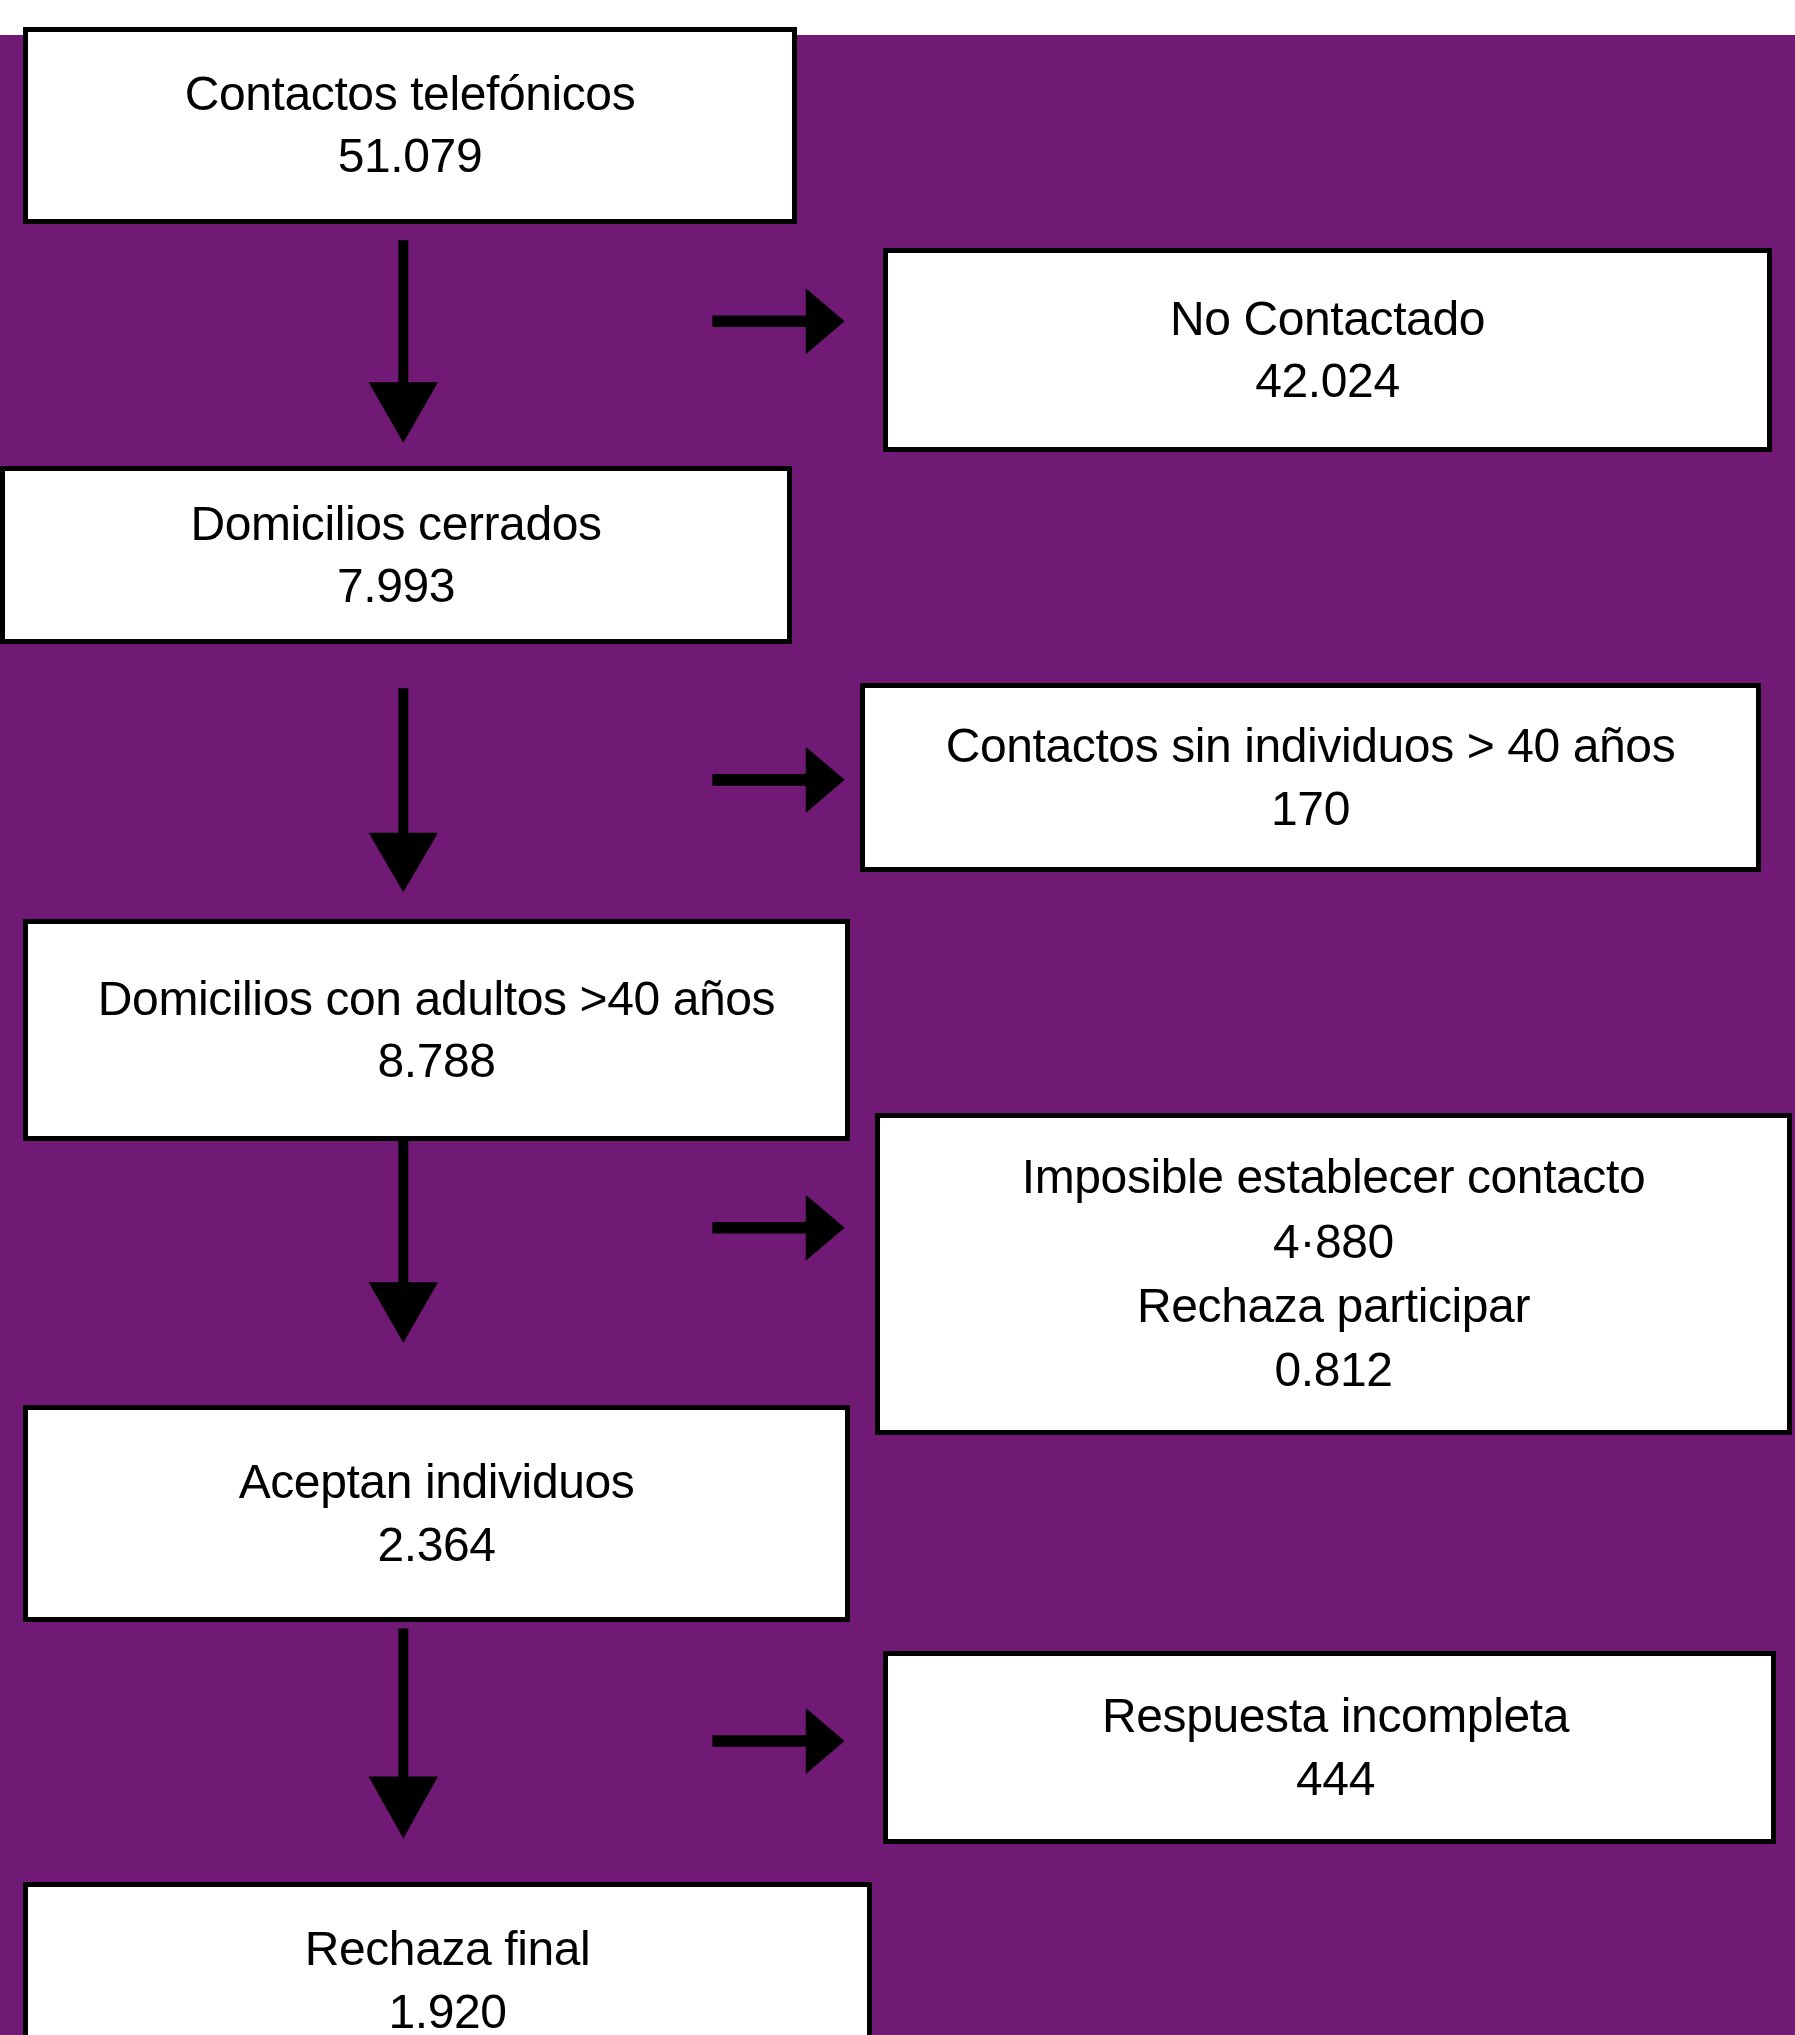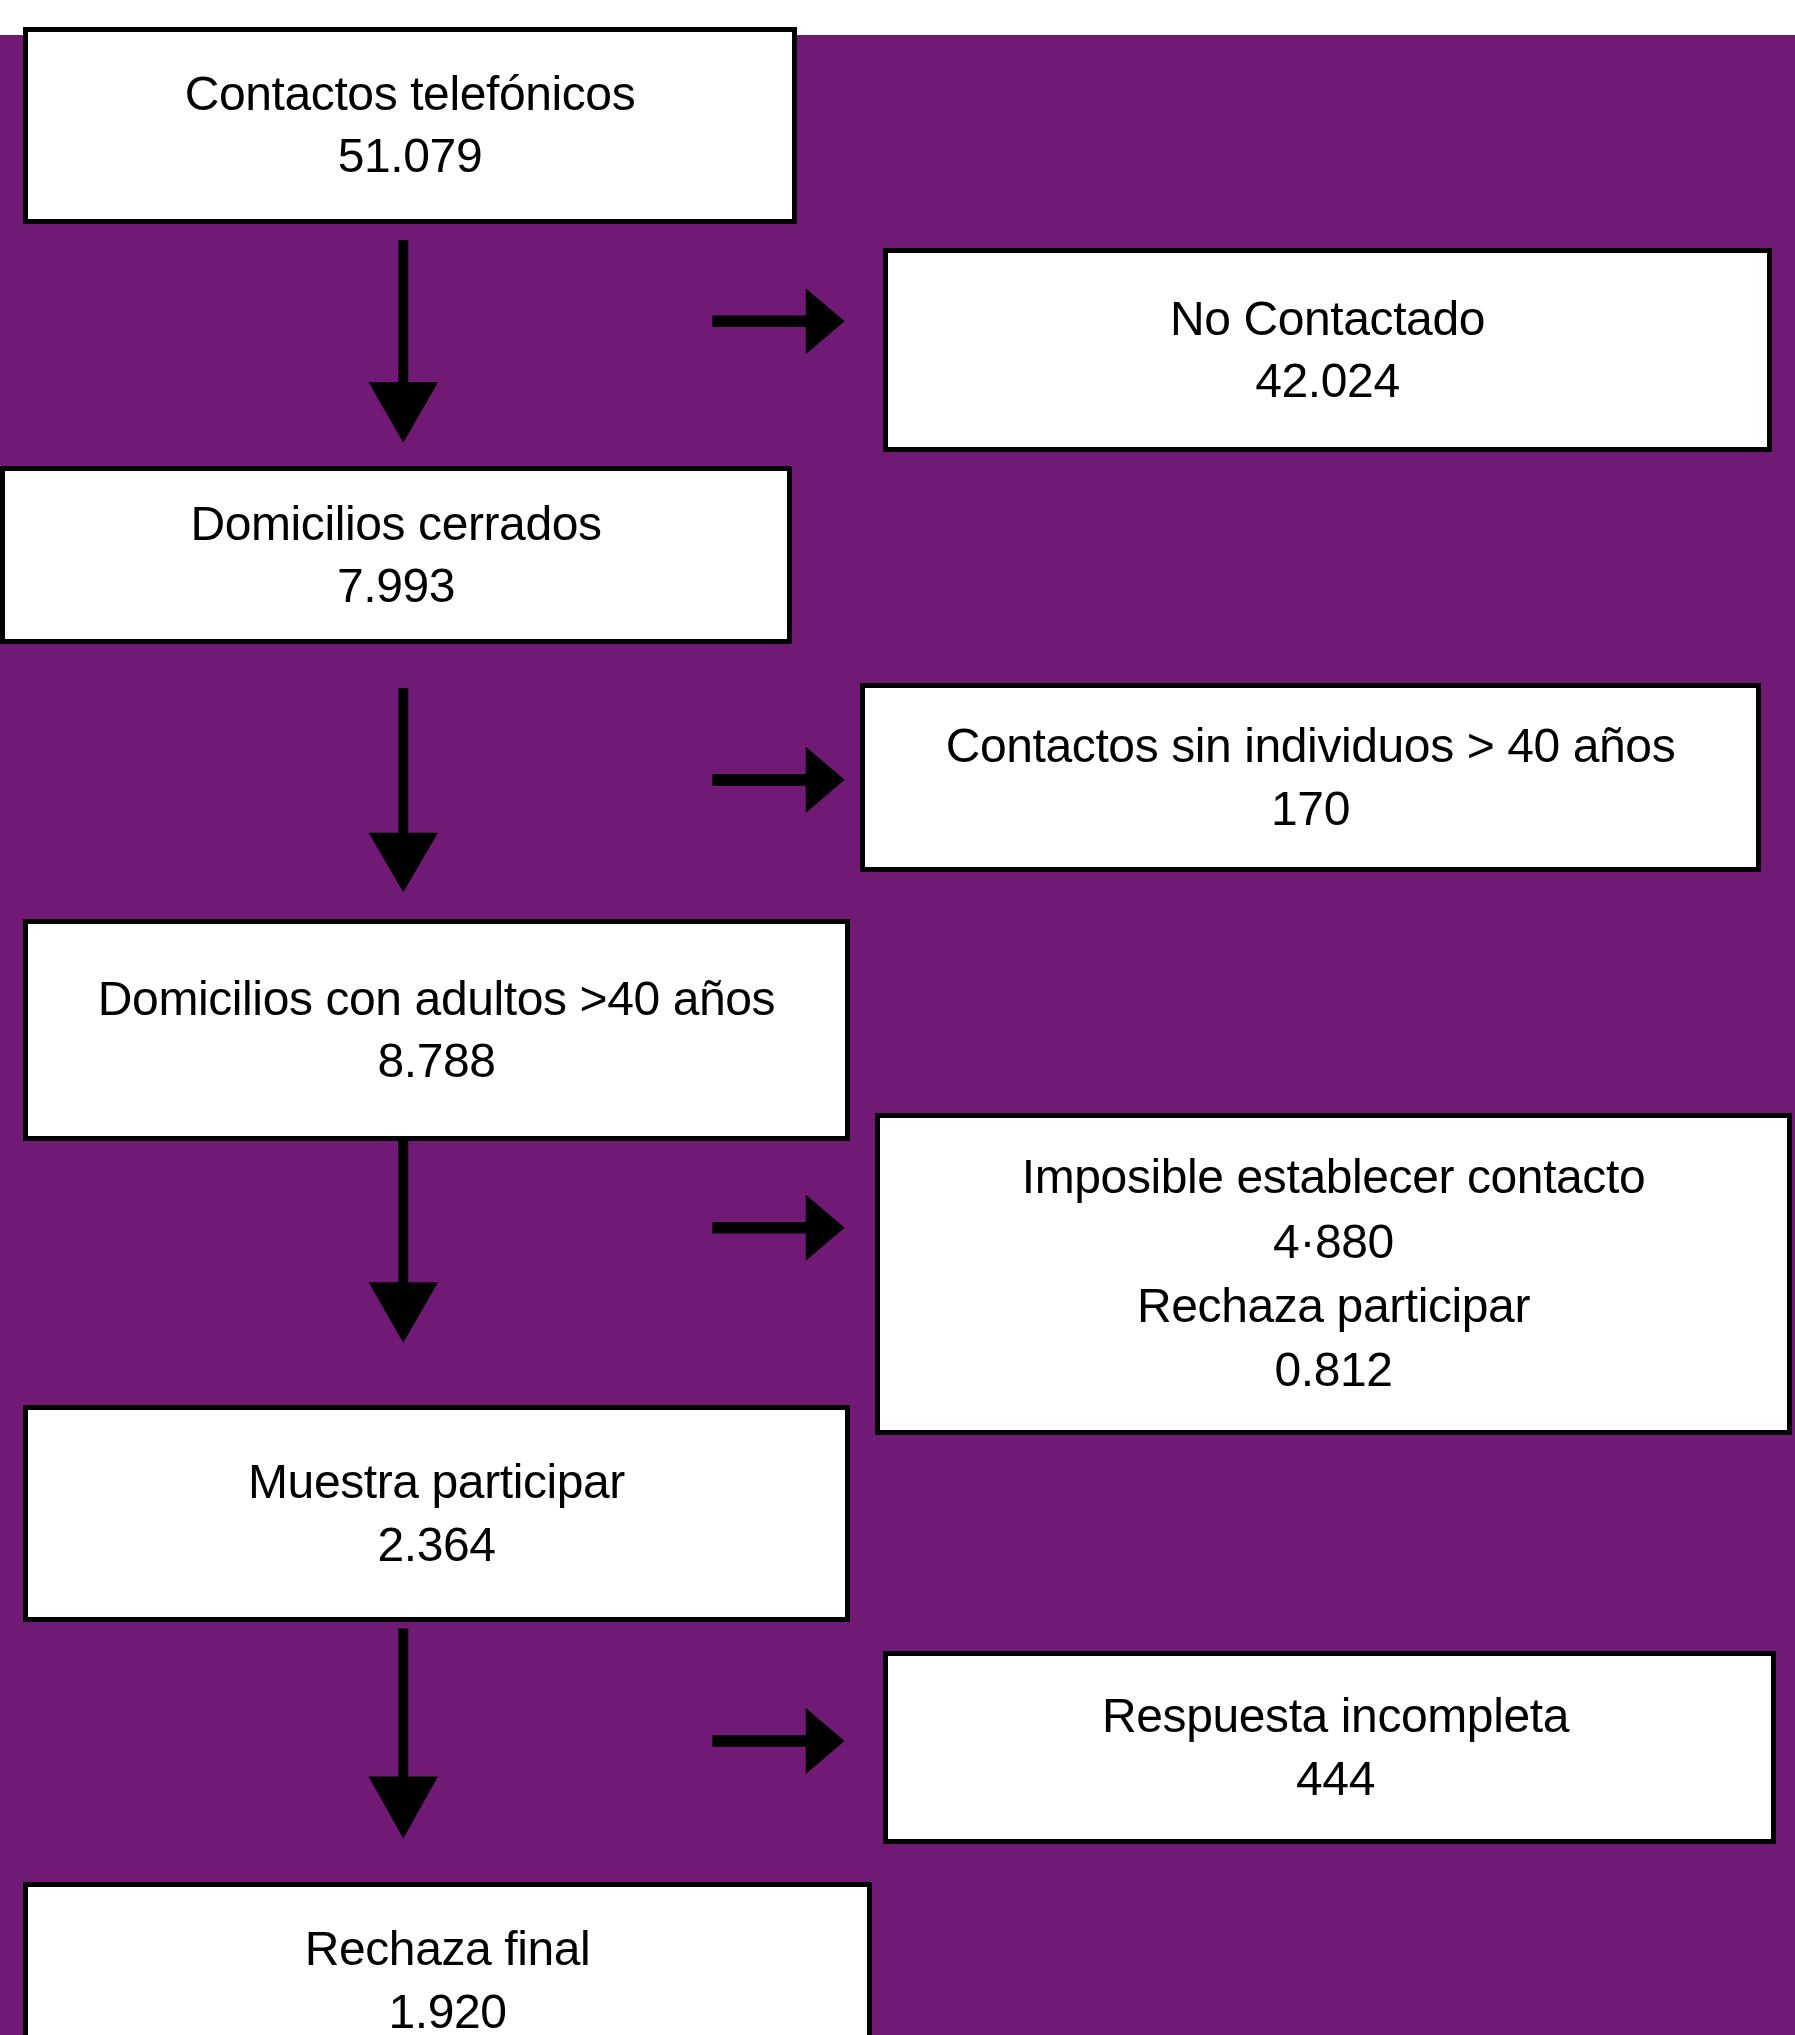--- a/index.html
+++ b/index.html
@@ -129,21 +129,21 @@
   </div>
 
   <div class="node-box four-line" style="left:875px; top:1078px; width:917px; height:322px;">
     <span class="node-line">Imposible establecer contacto</span>
     <span class="node-line">4·880</span>
     <span class="node-line">Rechaza participar</span>
     <span class="node-line">0.812</span>
   </div>
 
   <div class="node-box" style="left:23px; top:1370px; width:827px; height:217px;">
-    <span class="node-line">Muestra participar</span>
+    <span class="node-line">Aceptan individuos</span>
     <span class="node-line">2.364</span>
   </div>
 
   <div class="node-box" style="left:883px; top:1616px; width:893px; height:193px;padding-left:12px;">
     <span class="node-line">Respuesta incompleta</span>
     <span class="node-line">444</span>
   </div>
 
   <div class="node-box" style="left:23px; top:1847px; width:849px; height:197px;">
     <span class="node-line">Rechaza final</span>

